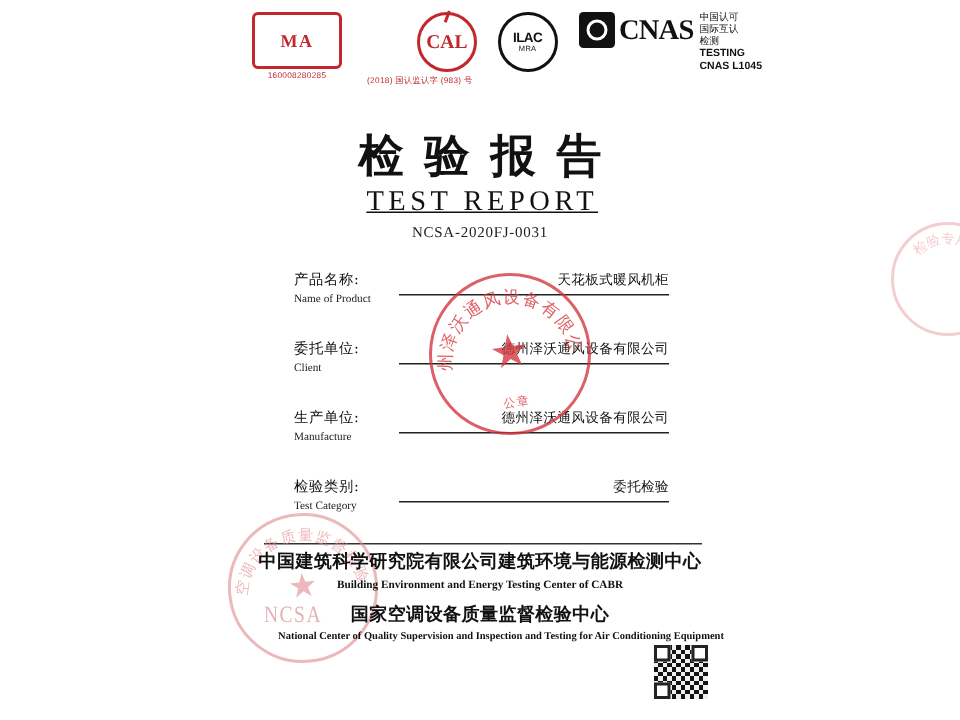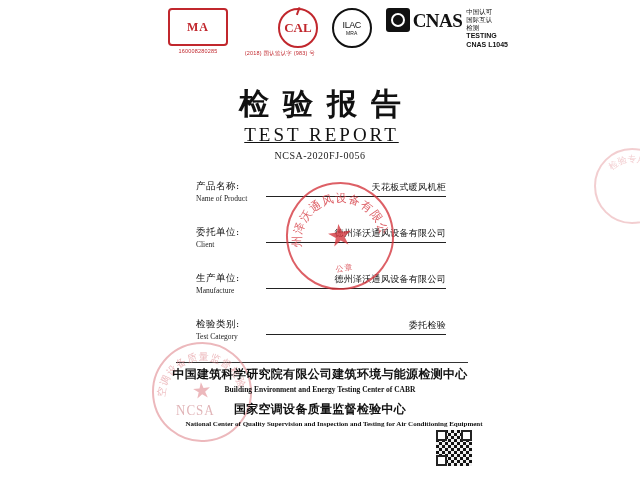--- a/index.html
+++ b/index.html
@@ -96,21 +96,21 @@
     border-radius: 50%;
     border: 2.2px solid #111;
     display: flex;
     flex-direction: column;
     align-items: center;
     justify-content: center;
     font-family: "Liberation Sans", sans-serif;
     color: #111;
     line-height: 1;
   }
-  .ilac-main { font-size: 9px; font-weight: normal; letter-spacing: -0.4px;}
+  .ilac-main { font-size: 9px; font-weight: bold; letter-spacing: -0.4px;}
   .ilac-sub { font-size: 5px; margin-top: 1px; letter-spacing: 0.2px;}
   
   .cnas-wrap {
     display: flex;
     align-items: flex-start;
   }
   .cnas-mark {
     width: 24px;
     height: 24px;
     background: #111;
@@ -432,21 +432,21 @@
         <div>检测</div>
         <div><b>TESTING</b></div>
         <div><b>CNAS L1045</b></div>
       </div>
     </div>
 
   </div>
 
   <div class="title-cn">检验报告</div>
   <div class="title-en">TEST REPORT</div>
-  <div class="report-no">NCSA-2020FJ-0056</div>
+  <div class="report-no">NCSA-2020FJ-0031</div>
 
   <div class="fields">
 
     <div class="field-row">
       <div class="field-label">
         <div class="lab-cn">产品名称:</div>
         <div class="lab-en">Name of Product</div>
       </div>
       <div class="field-value">天花板式暖风机柜</div>
     </div>

